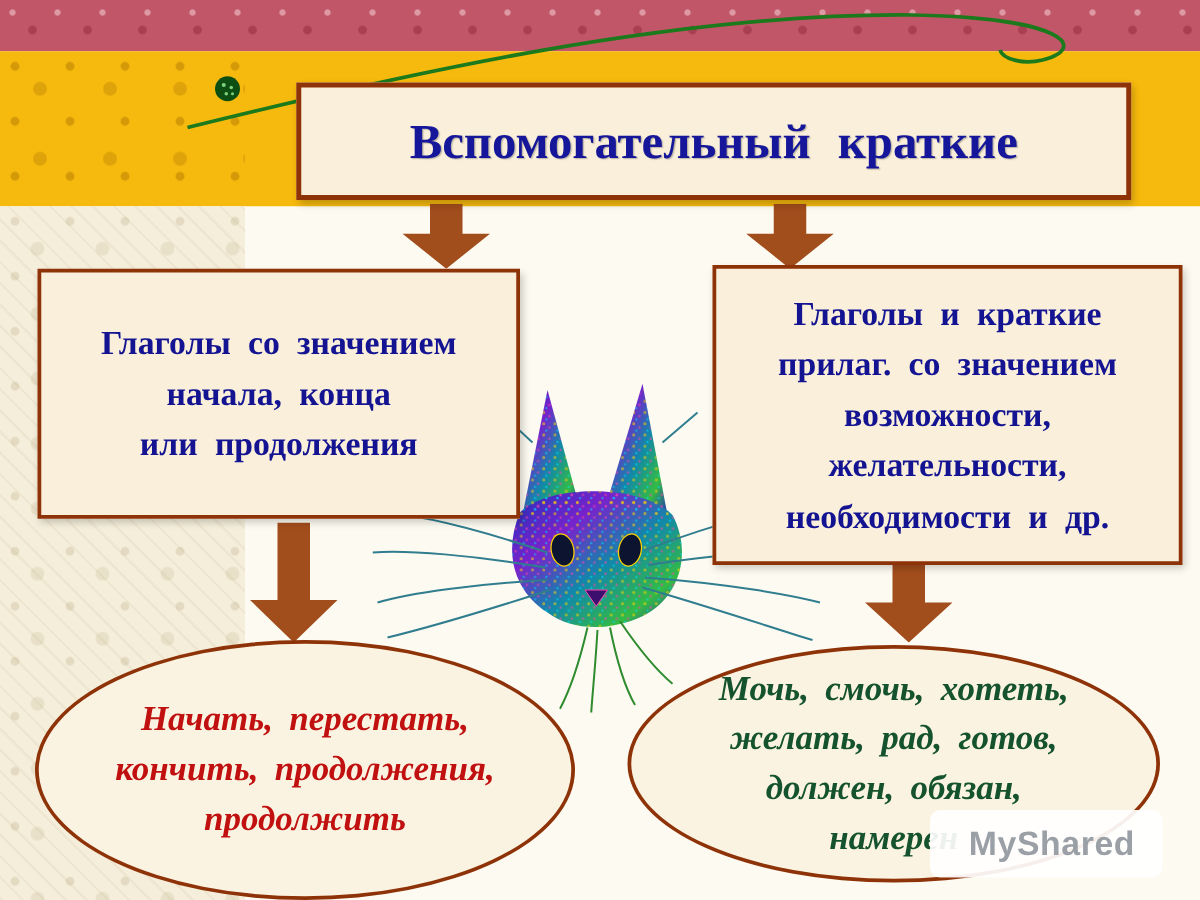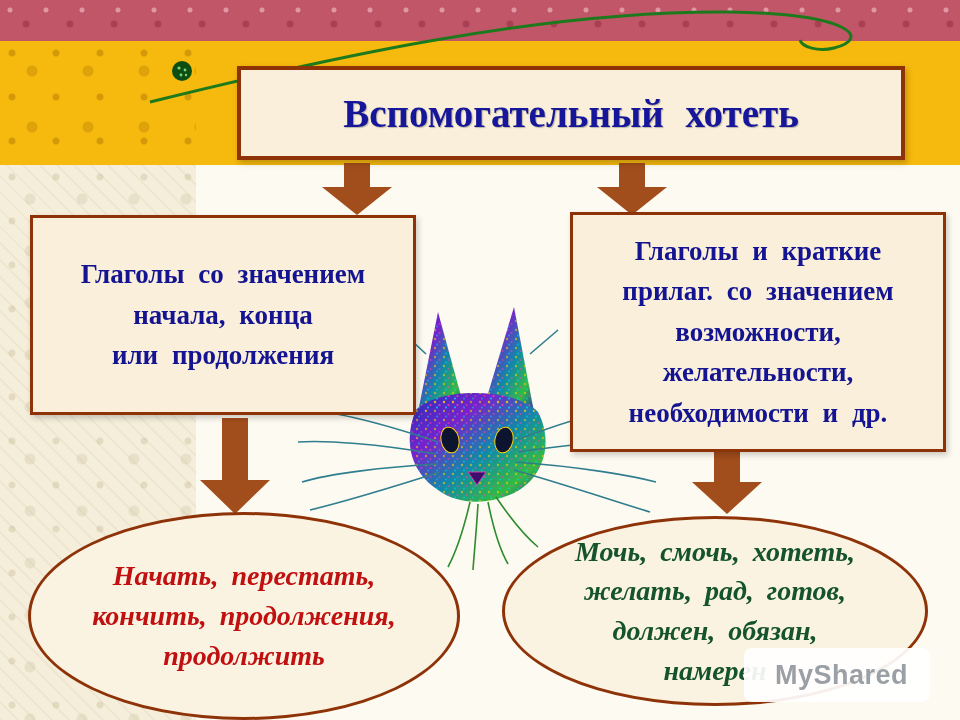--- a/index.html
+++ b/index.html
@@ -87,21 +87,21 @@
   <svg class="swoosh" viewBox="0 0 960 170" fill="none">
     <path d="M150,102 C320,60 540,10 730,12 C850,14 872,38 834,48 C818,52 802,47 800,40" stroke="#1c7a1c" stroke-width="3" fill="none"></path>
     <circle cx="182" cy="71" r="10" fill="#0d4f12"></circle>
     <circle cx="179" cy="68" r="1.6" fill="#7fd37f"></circle>
     <circle cx="185" cy="70" r="1.4" fill="#7fd37f"></circle>
     <circle cx="181" cy="75" r="1.4" fill="#7fd37f"></circle>
     <circle cx="186" cy="75" r="1.2" fill="#7fd37f"></circle>
   </svg>
 
   <div class="title-box">
-    <div class="title-text">Вспомогательный хотеть</div>
+    <div class="title-text">Вспомогательный краткие</div>
   </div>
 
   <svg class="arrow t-left" width="70" height="52">
     <polygon points="22,0 48,0 48,24 70,24 35,52 0,24 22,24"></polygon>
   </svg>
   <svg class="arrow t-right" width="70" height="52">
     <polygon points="22,0 48,0 48,24 70,24 35,52 0,24 22,24"></polygon>
   </svg>
 
   <div class="def-box left">

